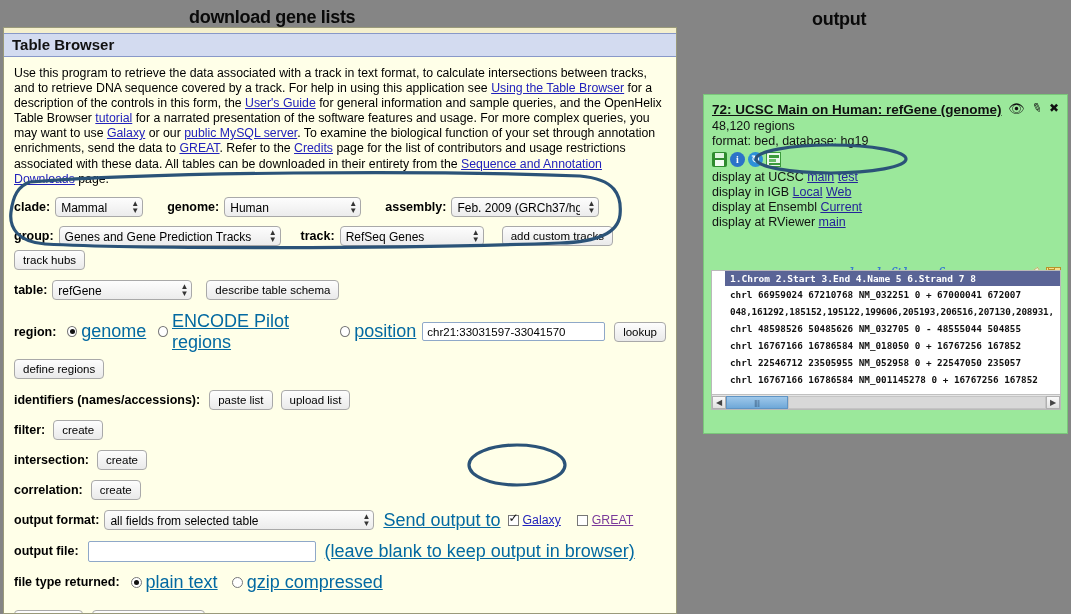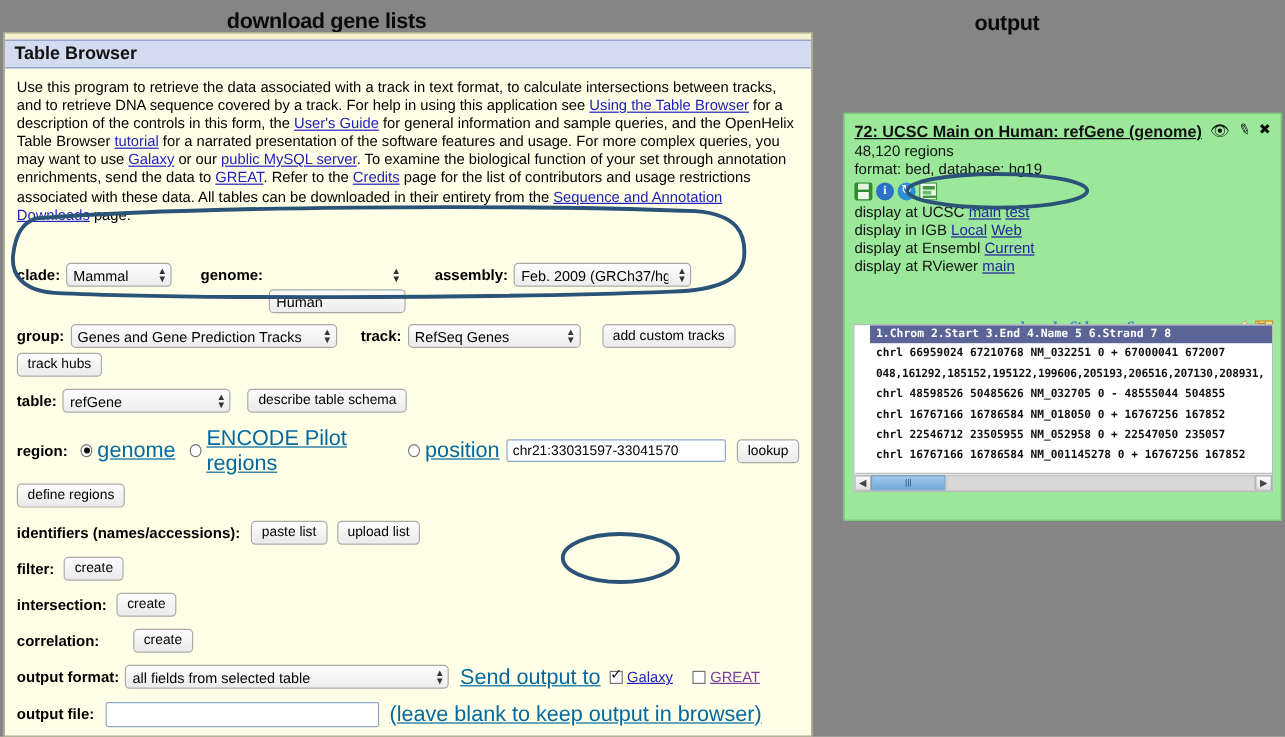--- a/index.html
+++ b/index.html
@@ -152,21 +152,21 @@
     <div class="frow" style="margin-top:10px;">
       <span class="lbl">clade:</span>
       <span class="selwrap">
         <select class="sel" style="width:88px;">
           <option>Mammal</option>
         </select>
         <span class="arrows">▲<br>▼</span>
       </span>
       <span class="lbl" style="margin-left:24px;">genome:</span>
       <span class="selwrap">
-        <select class="sel" style="width:114px;margin-top:44px;">
+        <select class="sel" style="width:137px;">
           <option>Human</option>
         </select>
         <span class="arrows">▲<br>▼</span>
       </span>
       <span class="lbl" style="margin-left:24px;">assembly:</span>
       <span class="selwrap">
         <select class="sel" style="width:148px;">
           <option>Feb. 2009 (GRCh37/hg19)</option>
         </select>
         <span class="arrows">▲<br>▼</span>
@@ -230,21 +230,21 @@
     <div class="frow" style="margin-top:10px;">
       <span class="lbl">filter:</span>
       <button class="btn" style="margin-left:3px;">create</button>
     </div>
 
     <div class="frow" style="margin-top:10px;">
       <span class="lbl">intersection:</span>
       <button class="btn" style="margin-left:3px;">create</button>
     </div>
 
-    <div class="frow" style="margin-top:10px;gap:20px;">
+    <div class="frow" style="margin-top:10px;">
       <span class="lbl">correlation:</span>
       <button class="btn" style="margin-left:3px;">create</button>
     </div>
 
     <div class="frow" style="margin-top:10px;">
       <span class="lbl">output format:</span>
       <span class="selwrap">
         <select class="sel" style="width:270px;">
           <option>all fields from selected table</option>
         </select>

